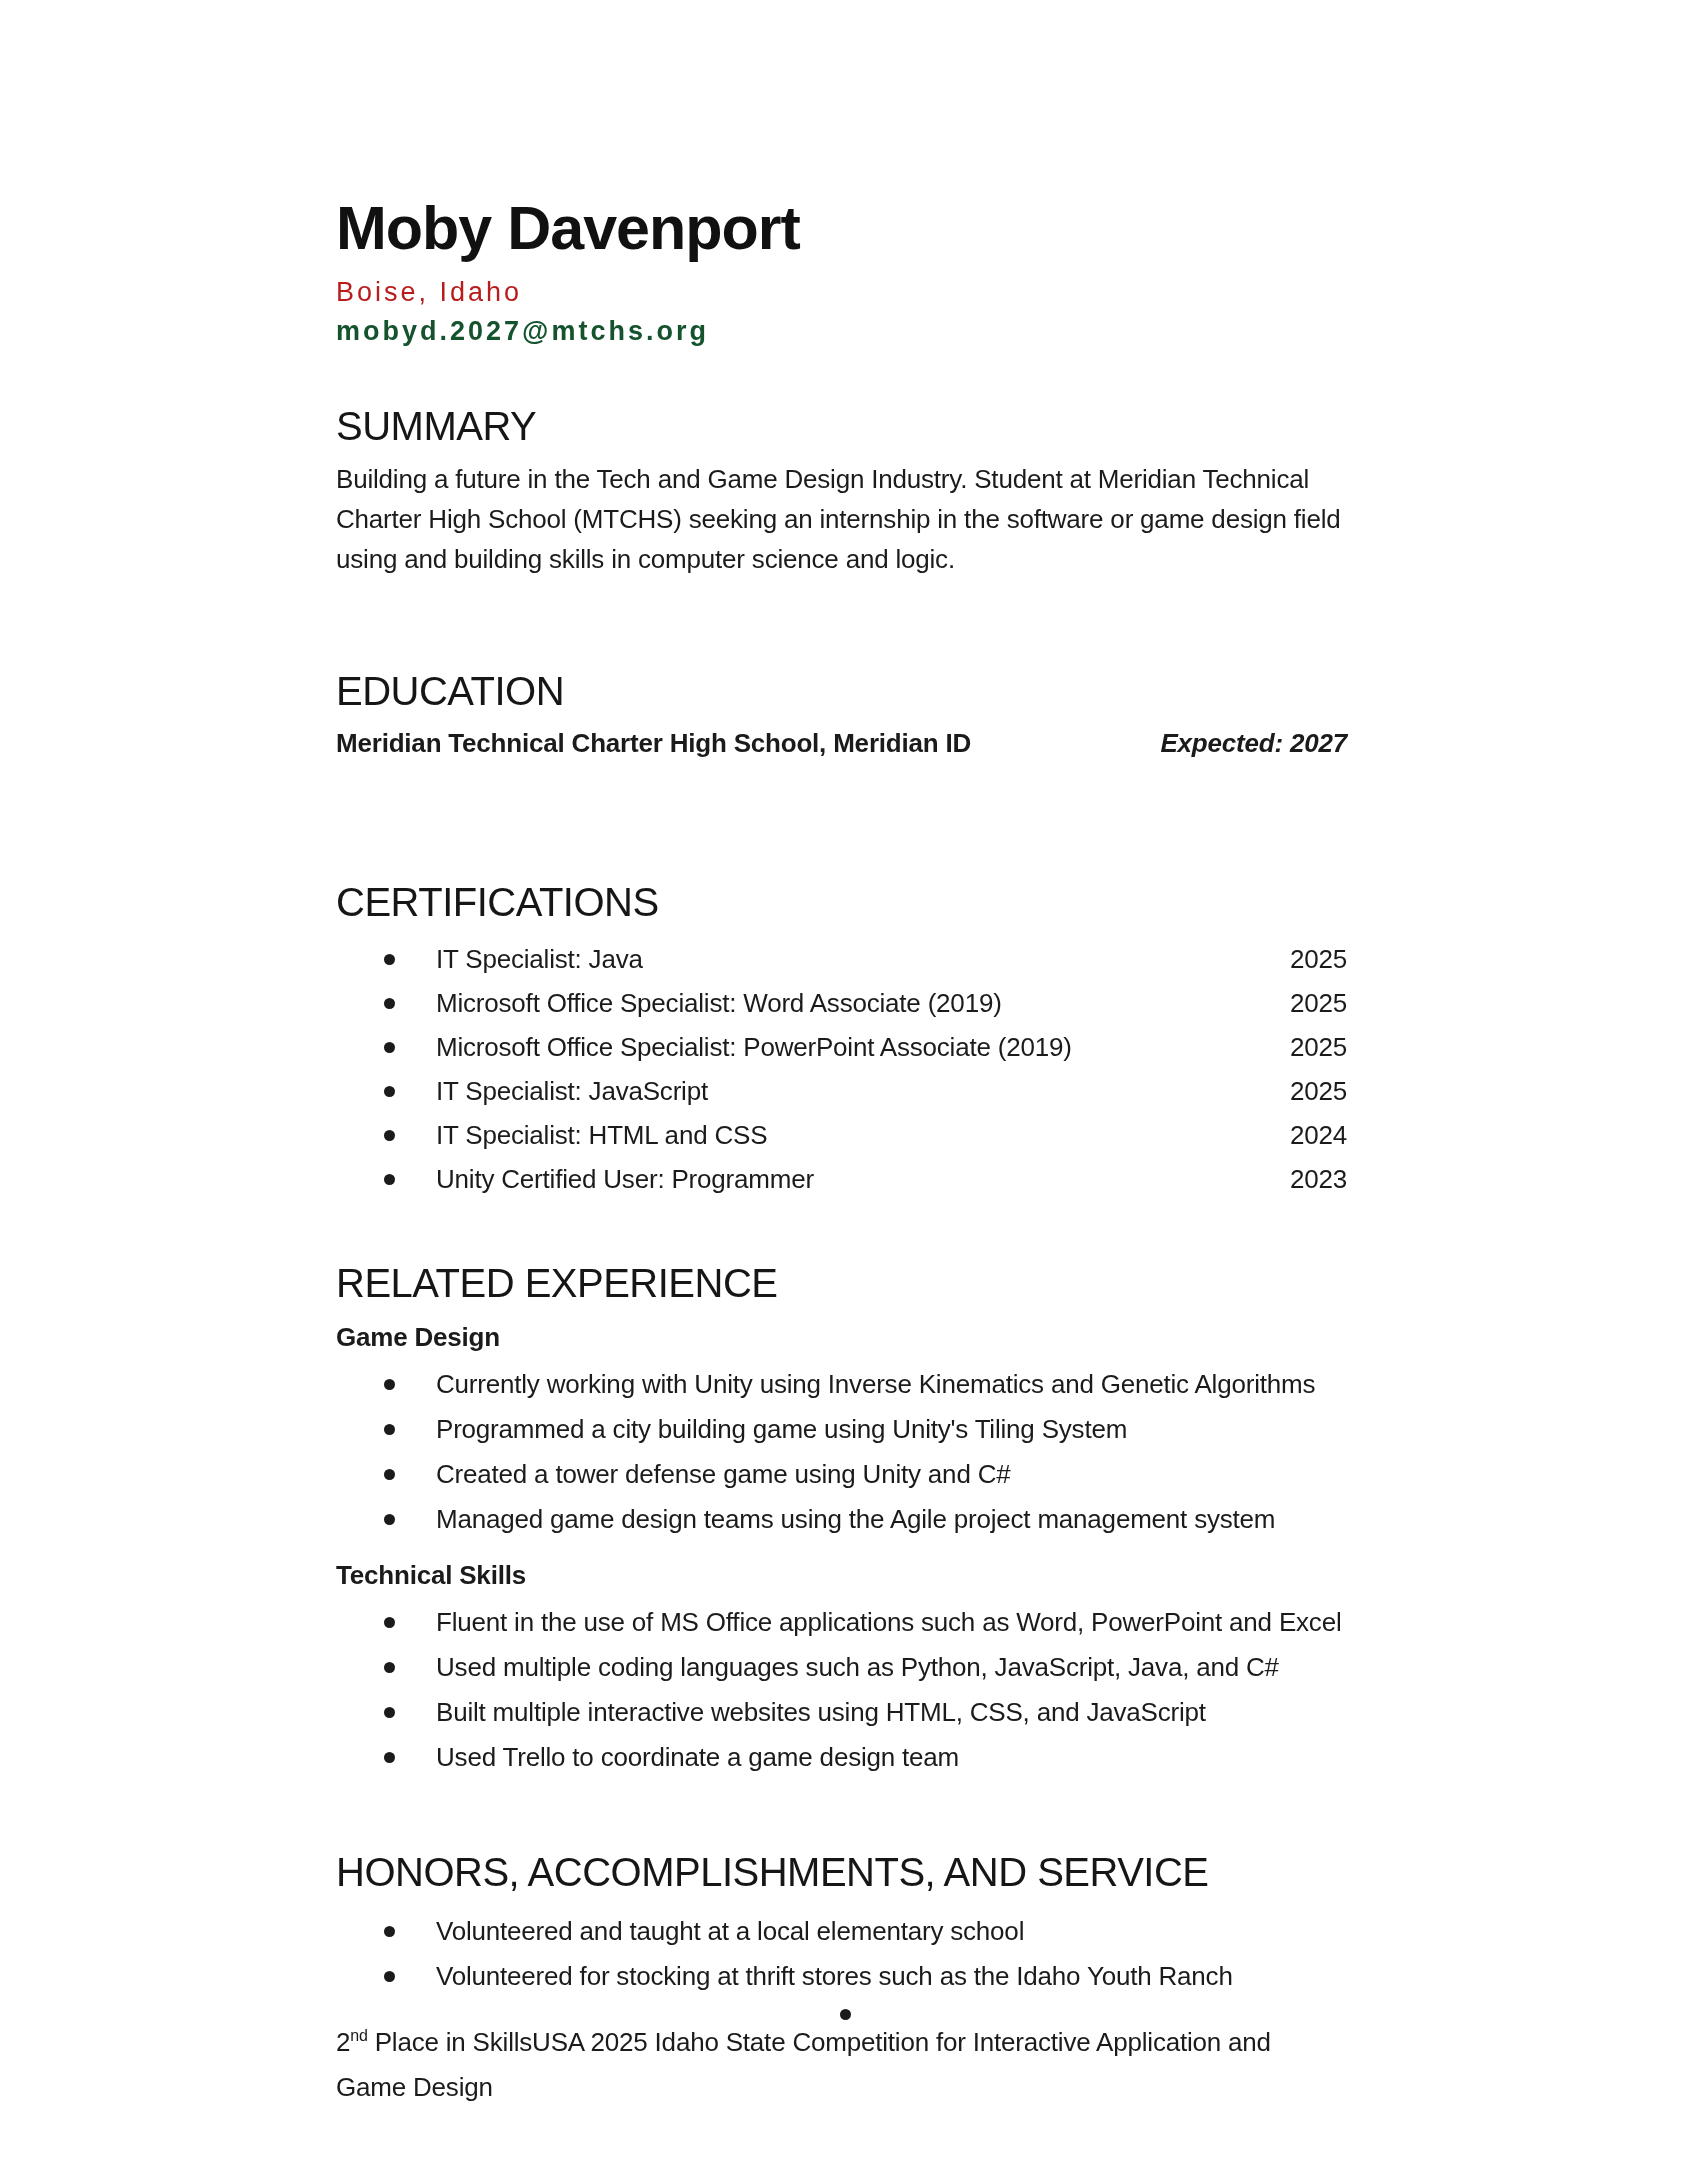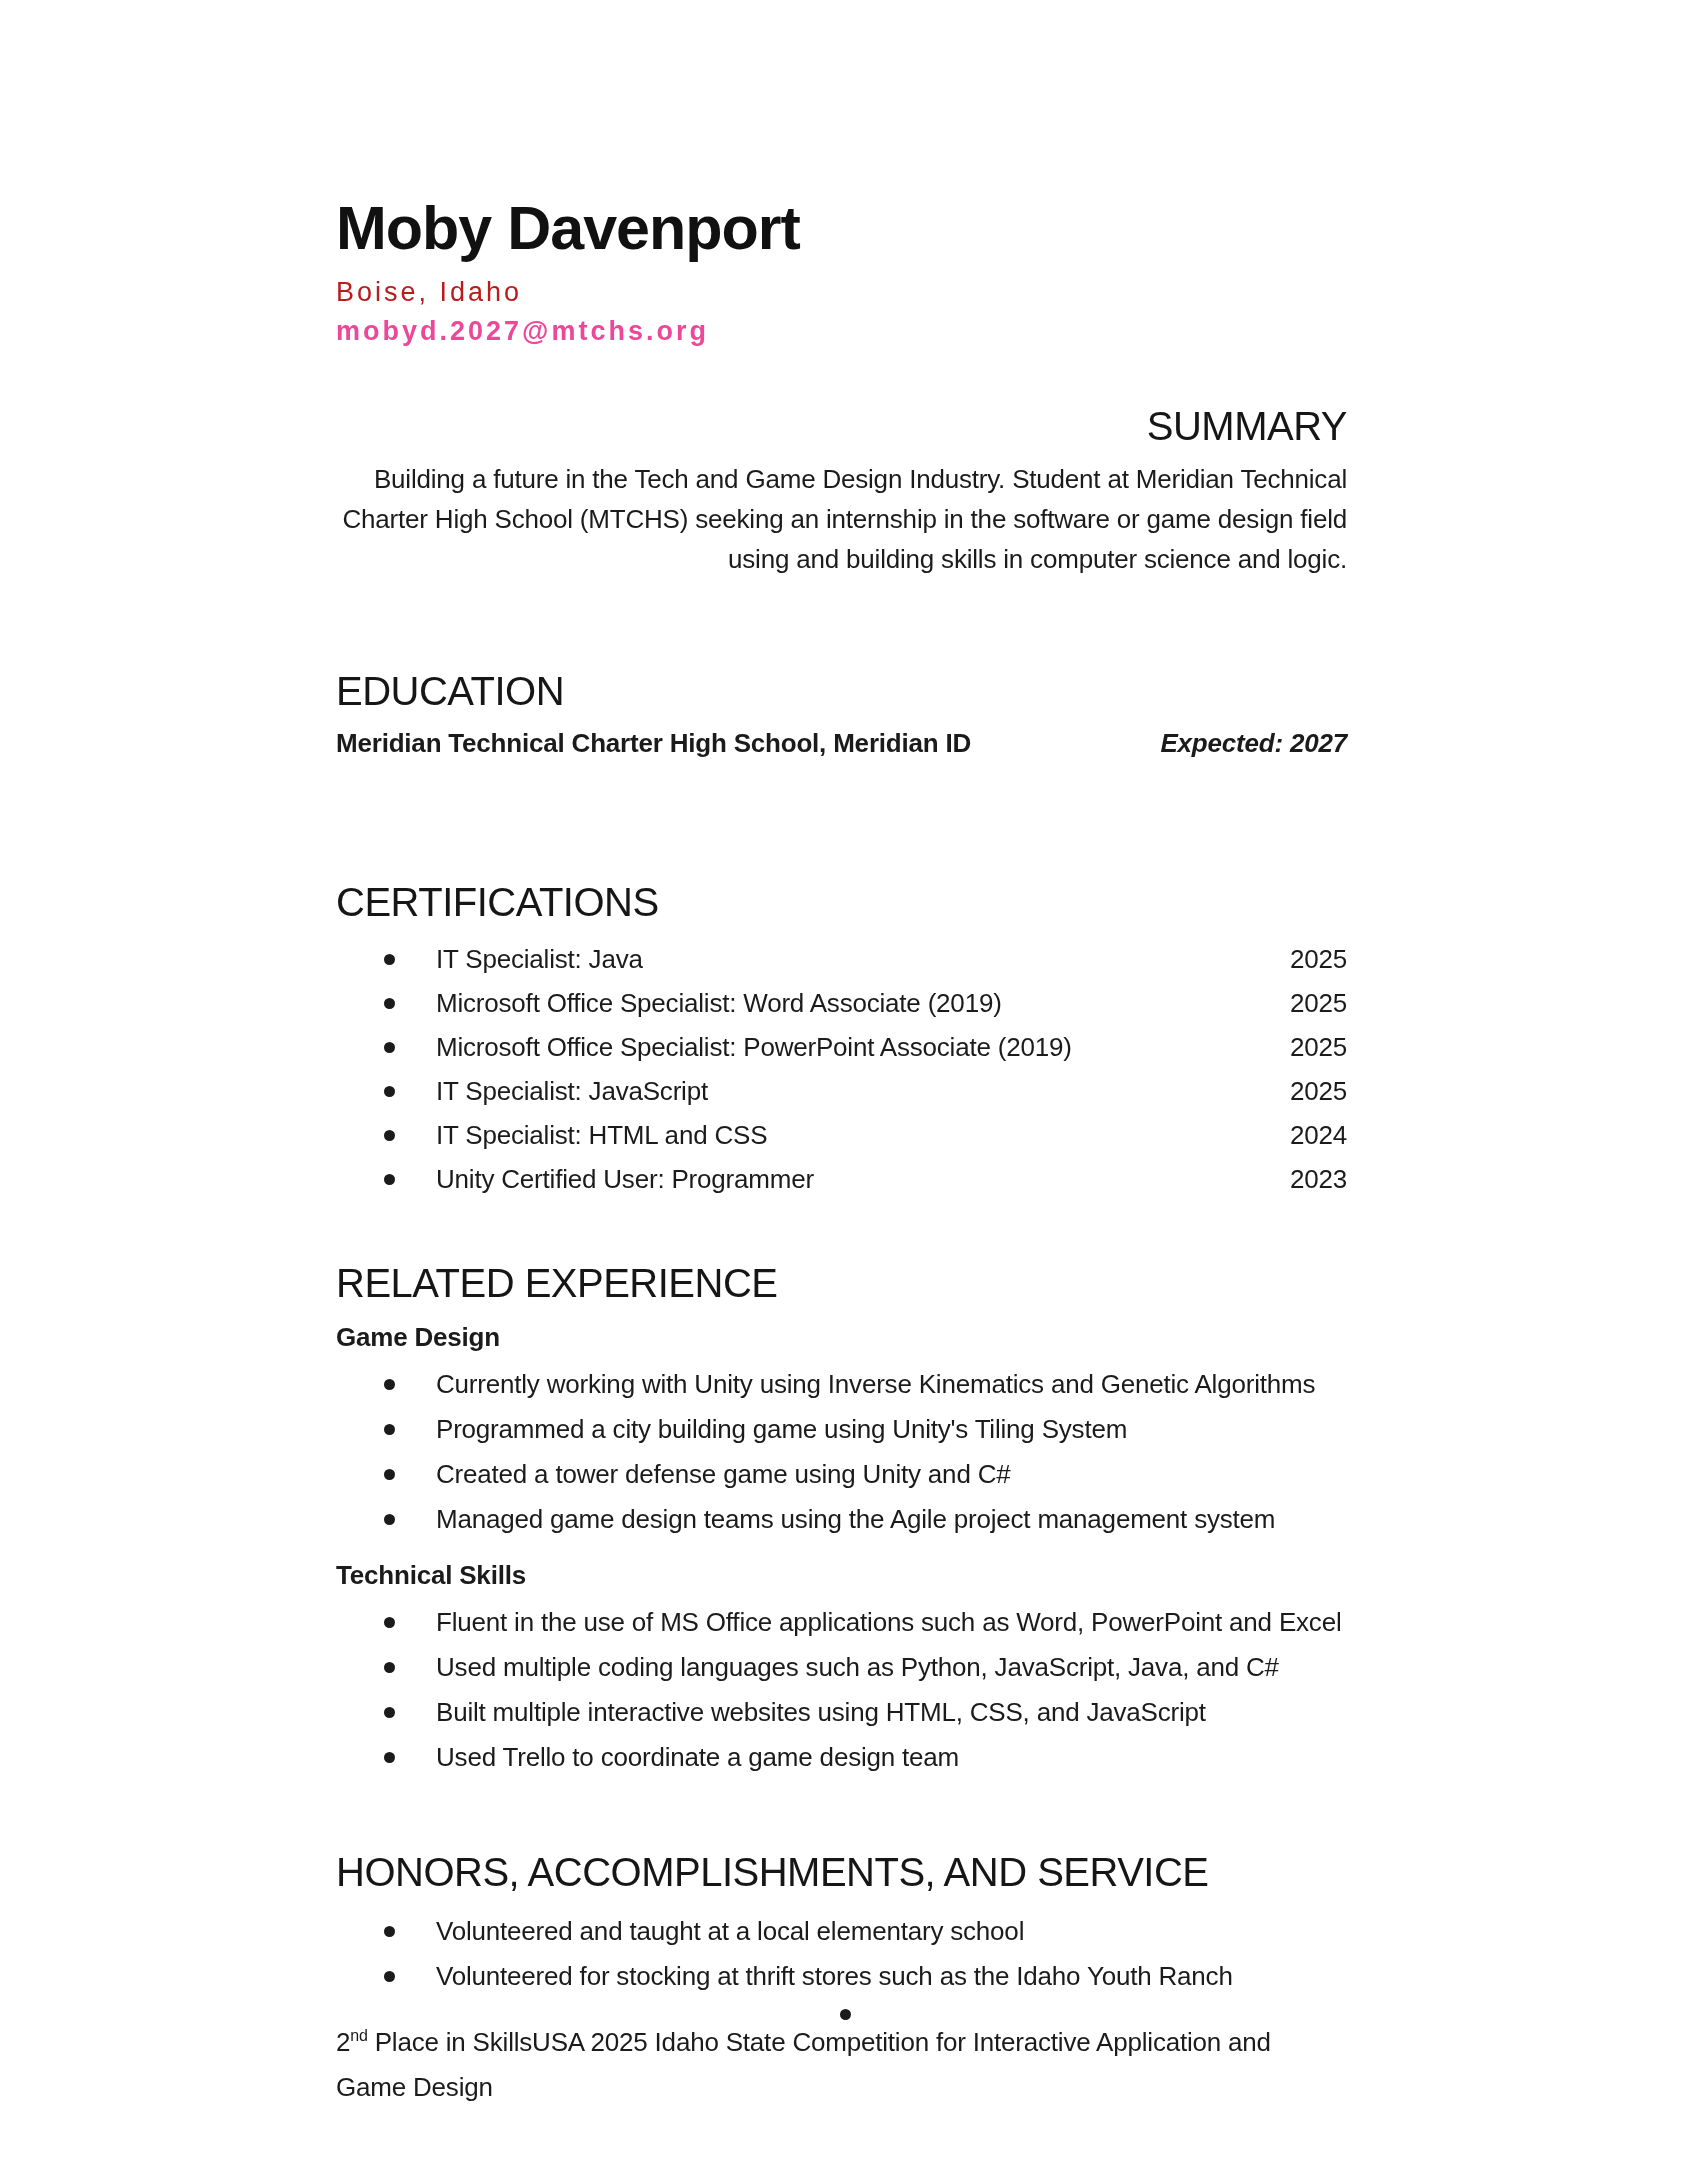--- a/index.html
+++ b/index.html
@@ -35,32 +35,32 @@
     letter-spacing: 3px;
     color: #b91c1c;
     font-weight: 400;
   }
   .person-email {
     margin-top: 9px;
     font-size: 27px;
     line-height: 30px;
     letter-spacing: 3px;
     font-weight: 700;
-    color: #ec4899;
+    color: #14532d;
   }
   
   .section-heading {
     margin: 0;
     font-size: 40px;
     line-height: 42px;
     font-weight: 500;
     letter-spacing: -0.5px;
     color: #161616;
   }
-  .sec-summary   { margin-top: 59px; text-align: right; }
+  .sec-summary   { margin-top: 59px; }
   .sec-education { margin-top: 91px; }
   .sec-certs     { margin-top: 121px; }
   .sec-exp       { margin-top: 61px; }
   .sec-honors    { margin-top: 71px; }
 
   .summary-text {
     margin: 12px 0 0 0;
     font-size: 26px;
     line-height: 40px;
     font-weight: 400;

